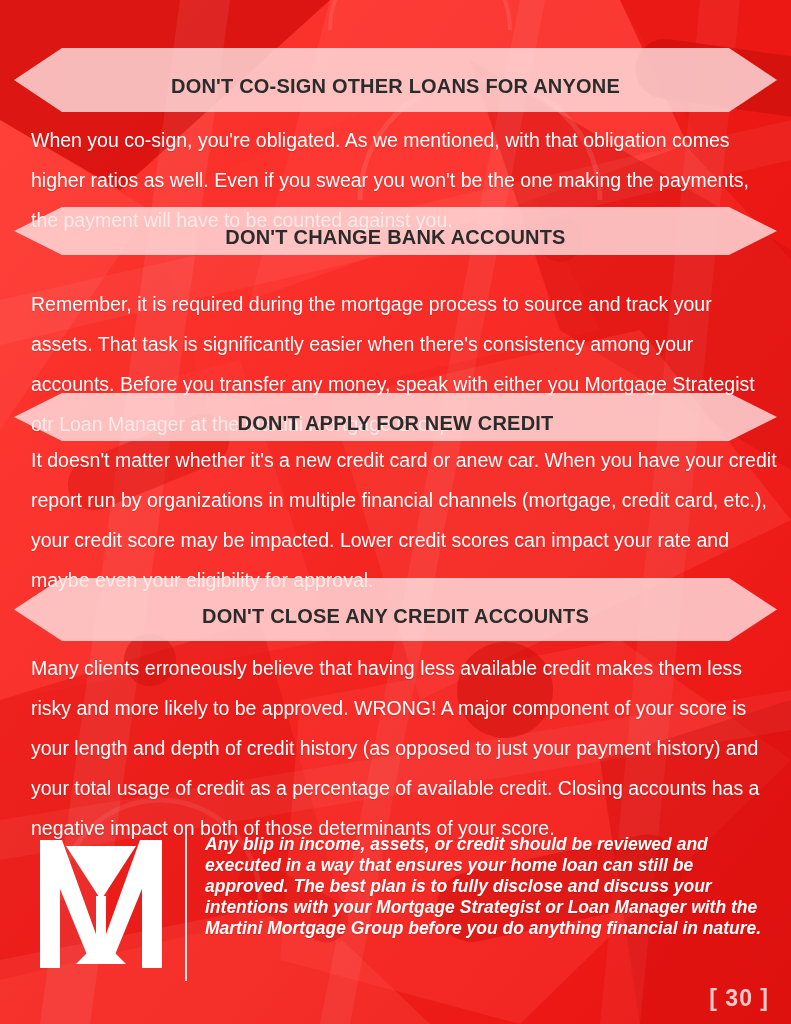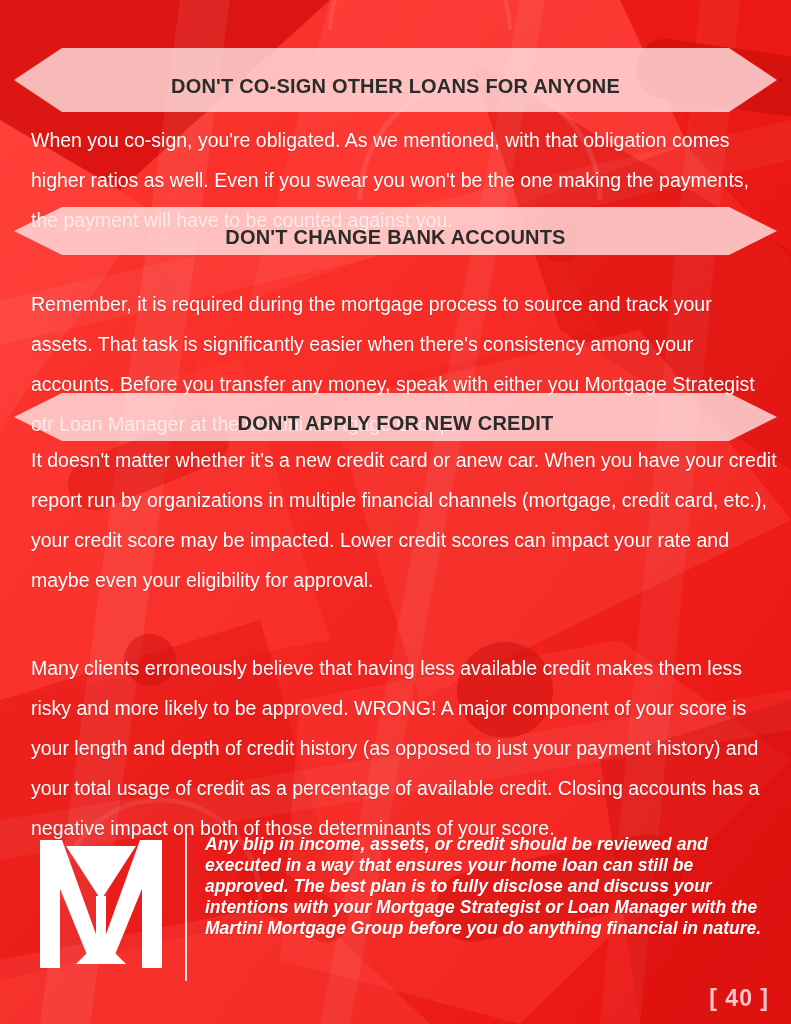--- a/index.html
+++ b/index.html
@@ -159,20 +159,23 @@
       <span>Remember, it is required during the mortgage process to source and track your assets. That task is significantly easier when there's consistency among your accounts. Before you transfer any money, speak with either you Mortgage Strategist otr Loan Manager at the Martini Mortgage Group.</span>
     </div>
 
     <div class="banner" style="top:393px;height:48px;">
       <span class="btitle">DON'T APPLY FOR NEW CREDIT</span>
     </div>
     <div class="para" style="top:440px;">
       <span>It doesn't matter whether it's a new credit card or anew car. When you have your credit report run by organizations in multiple financial channels (mortgage, credit card, etc.), your credit score may be impacted. Lower credit scores can impact your rate and maybe even your eligibility for approval.</span>
     </div>
 
+    <div class="banner" style="top:578px;height:63px;">
+      <span class="btitle">DON'T CLOSE ANY CREDIT ACCOUNTS</span>
+    </div>
     <div class="para" style="top:648px;">
       <span>Many clients erroneously believe that having less available credit makes them less risky and more likely to be approved. </span><b>WRONG!</b><span> A major component of your score is your length and depth of credit history (as opposed to just your payment history) and your total usage of credit as a percentage of available credit. Closing accounts has a negative impact on both of those determinants of your score.</span>
     </div>
 
     <div class="footer">
 
       <div class="logo">
         <svg viewBox="0 0 126 132" aria-hidden="true">
 
           <polygon points="2,2 22,2 22,130 2,130" fill="#ffffff"></polygon>
@@ -190,17 +193,17 @@
           <polygon points="38,126 88,126 68,106 58,106" fill="#ffffff"></polygon>
 
           <polygon points="36,14 90,14 63,54" fill="#f5201c" opacity="0"></polygon>
         </svg>
       </div>
 
       <div class="divider"></div>
 
       <div class="note">Any blip in income, assets, or credit should be reviewed and executed in a way that ensures your home loan can still be approved. The best plan is to fully disclose and discuss your intentions with your Mortgage Strategist or Loan Manager with the Martini Mortgage Group before you do anything financial in nature.</div>
 
-      <div class="pagenum">[ 40 ]</div>
+      <div class="pagenum">[ 30 ]</div>
     </div>
 
   </div>
 </div>
 
 </body></html>

